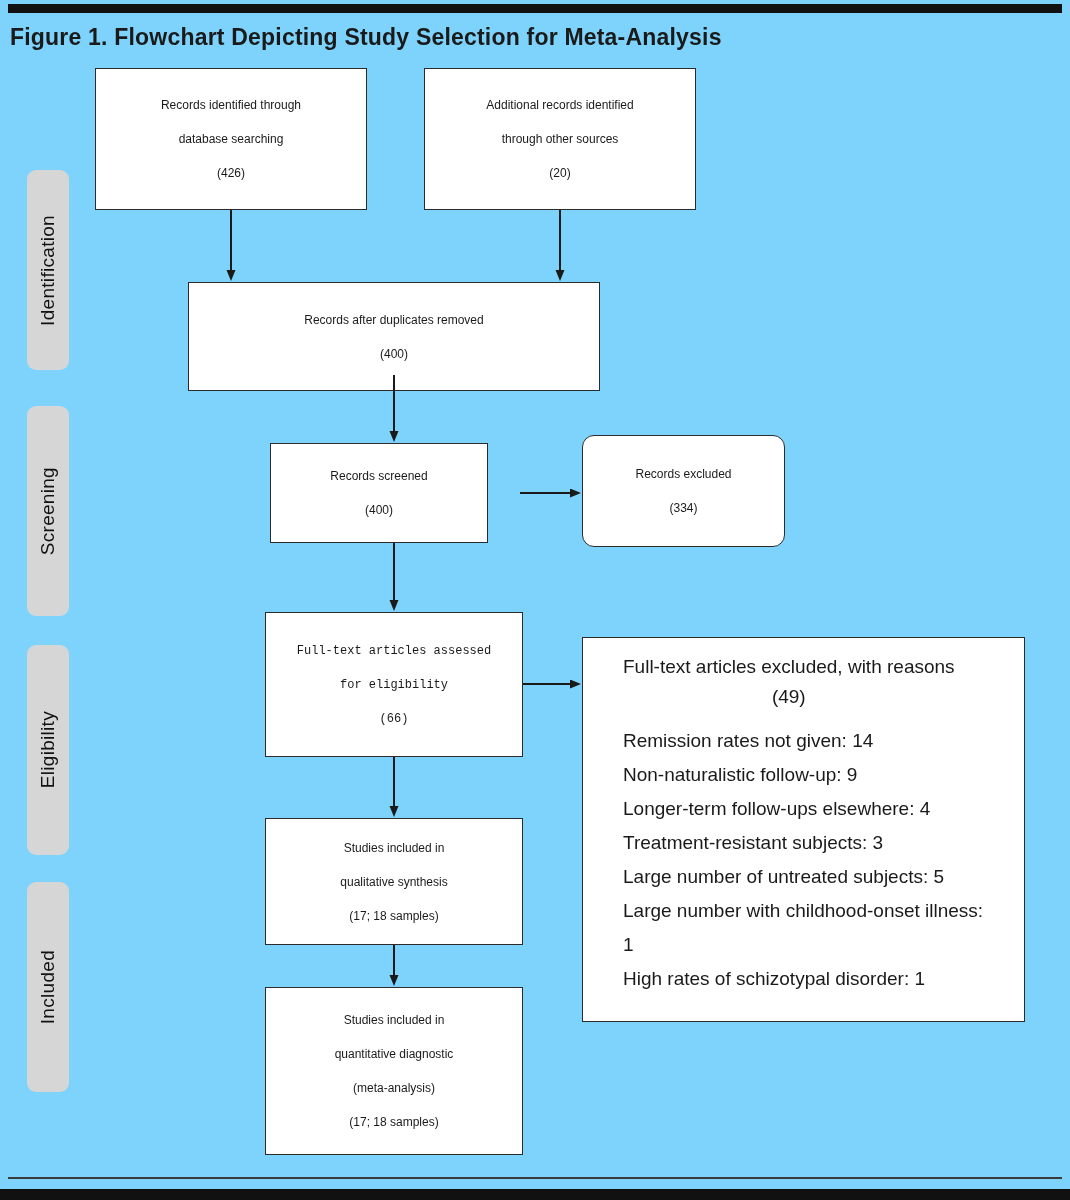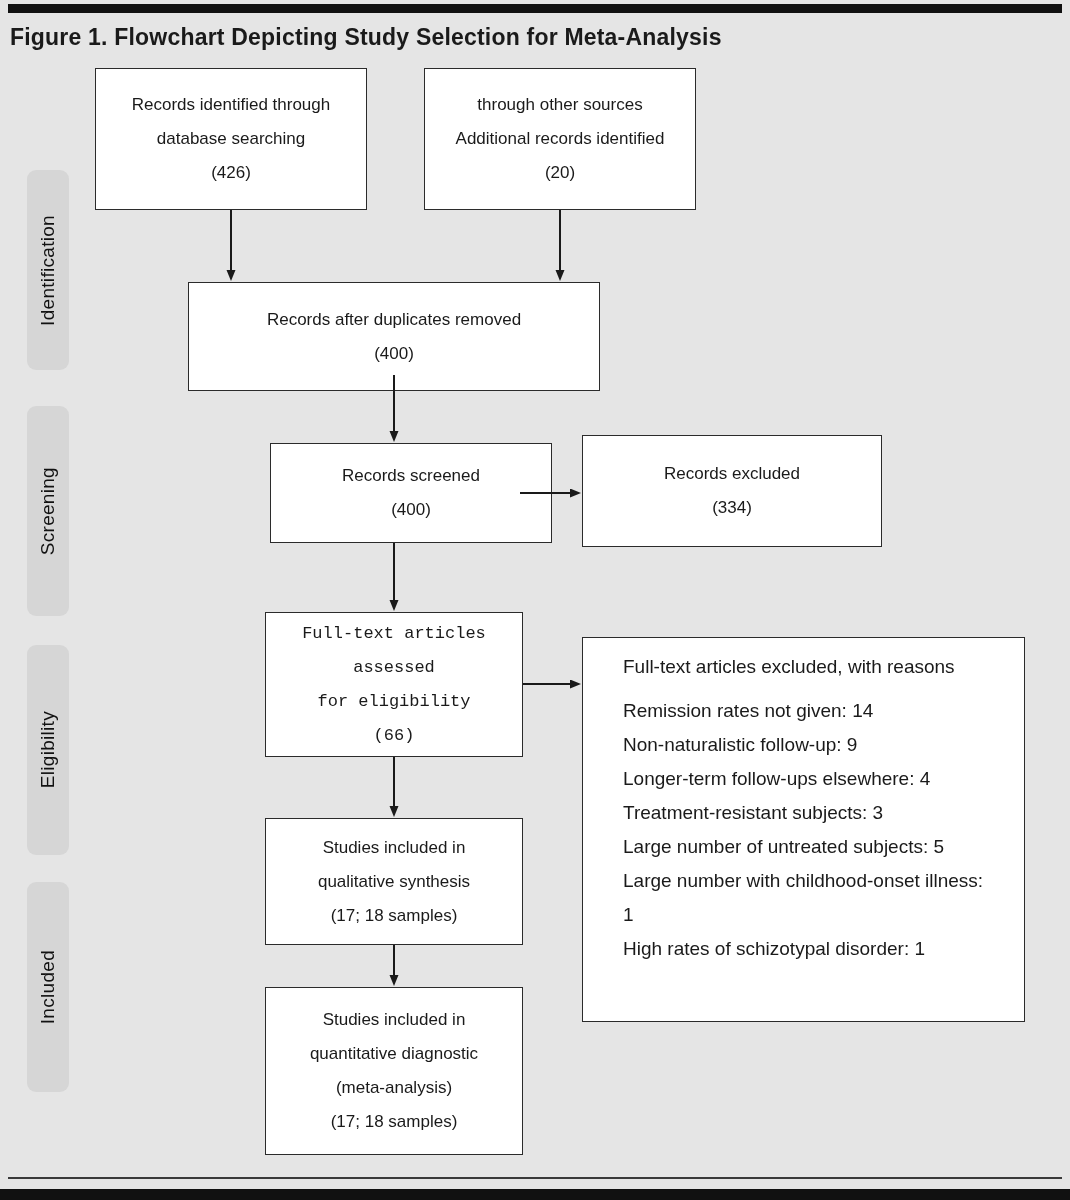--- a/index.html
+++ b/index.html
@@ -1,20 +1,20 @@
 <!DOCTYPE html>
 <html><head>
 <meta charset="utf-8">
 <style>
   html, body { margin: 0; padding: 0; background: #ffffff; }
   .page {
     position: relative;
     width: 1070px;
     height: 1200px;
-    background: #e5e5e5;
+    background: #7dd3fc;
     font-family: "Liberation Sans", "DejaVu Sans", sans-serif;
     color: #1a1a1a;
     overflow: hidden;
   }
   .bar { position: absolute; background: #111111; }
   .bar.top { left: 8px; top: 4px; width: 1054px; height: 9px; }
   .bar.bottom { left: 0; bottom: 0; width: 1070px; height: 11px; }
   .rule.bottom-thin { position: absolute; left: 8px; top: 1177px; width: 1054px; height: 2px; background: #3a3a3a; }
 
   .title {
@@ -54,30 +54,30 @@
   
   .box {
     position: absolute;
     background: #ffffff;
     border: 1.5px solid #2b2b2b;
     display: flex;
     flex-direction: column;
     justify-content: center;
     align-items: center;
     text-align: center;
-    font-size: 17px;
+    font-size: 12px;
     line-height: 34px;
     color: #1a1a1a;
     box-sizing: border-box;
   }
   #box-db-search          { left: 95px;  top: 68px;  width: 272px; height: 142px; }
   #box-other-sources      { left: 424px; top: 68px;  width: 272px; height: 142px; }
   #box-duplicates-removed { left: 188px; top: 282px; width: 412px; height: 109px;  }
-  #box-records-screened   { left: 270px; top: 443px; width: 282px; height: 100px; }
-  #box-records-excluded   { left: 582px; top: 435px; width: 300px; height: 112px; }
+  #box-records-screened   { left: 270px; top: 443px; width: 218px; height: 100px; }
+  #box-records-excluded   { left: 582px; top: 435px; width: 203px; height: 112px; border-radius: 12px; }
   #box-fulltext-assessed  { left: 265px; top: 612px; width: 258px; height: 145px; font-family: Liberation Mono, monospace; }
   #box-qualitative        { left: 265px; top: 818px; width: 258px; height: 127px; }
   #box-quantitative       { left: 265px; top: 987px; width: 258px; height: 168px; }
 
   #box-fulltext-excluded {
     left: 582px; top: 637px; width: 443px; height: 385px;
     justify-content: flex-start;
     align-items: flex-start;
     text-align: left;
     padding: 14px 40px;
@@ -117,22 +117,22 @@
     <span class="vtext">Included</span>
   </div>
 
   <div class="box" id="box-db-search">
     <div>Records identified through</div>
     <div>database searching</div>
     <div>(426)</div>
   </div>
 
   <div class="box" id="box-other-sources">
+    <div>Additional records identified</div>
     <div>through other sources</div>
-    <div>Additional records identified</div>
     <div>(20)</div>
   </div>
 
   <div class="box" id="box-duplicates-removed">
     <div>Records after duplicates removed</div>
     <div>(400)</div>
   </div>
 
   <div class="box" id="box-records-screened">
     <div>Records screened</div>
@@ -146,20 +146,21 @@
 
   <div class="box" id="box-fulltext-assessed">
     <div>Full-text articles assessed</div>
     <div>for eligibility</div>
     <div>(66)</div>
   </div>
 
   <div class="box" id="box-fulltext-excluded">
     <div class="fx-header">
       <div class="fx-title">Full-text articles excluded, with reasons</div>
+      <div class="fx-count">(49)</div>
     </div>
     <div class="fx-reasons">
       <div class="reason">Remission rates not given: 14</div>
       <div class="reason">Non-naturalistic follow-up: 9</div>
       <div class="reason">Longer-term follow-ups elsewhere: 4</div>
       <div class="reason">Treatment-resistant subjects: 3</div>
       <div class="reason">Large number of untreated subjects: 5</div>
       <div class="reason">Large number with childhood-onset illness: 1</div>
       <div class="reason">High rates of schizotypal disorder: 1</div>
     </div>

